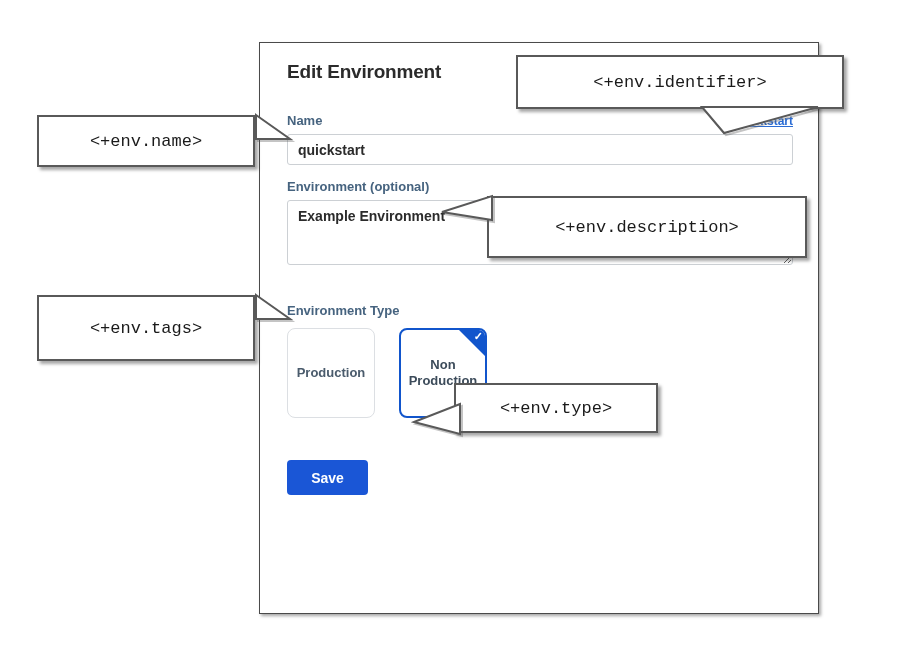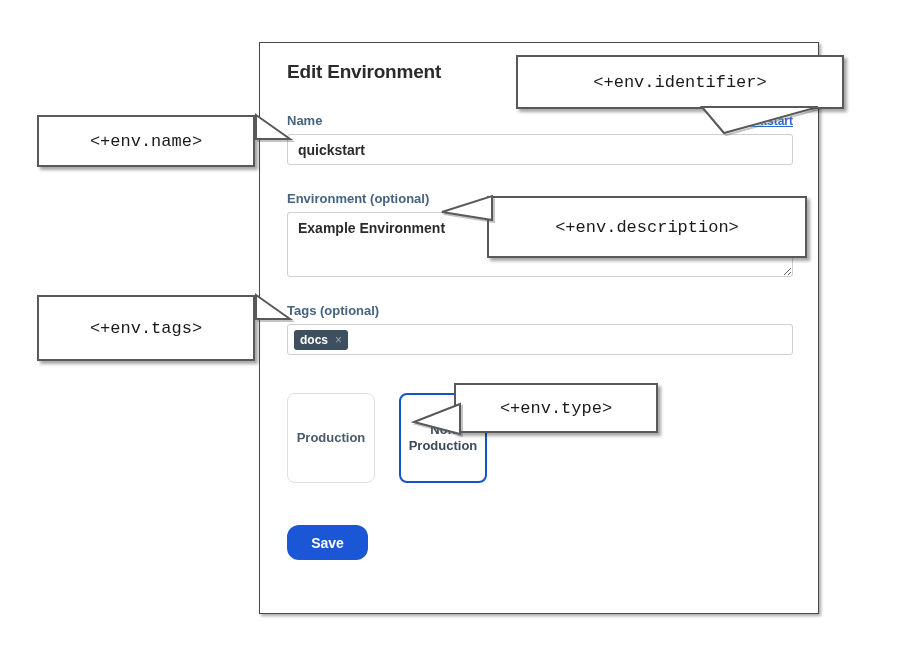--- a/index.html
+++ b/index.html
@@ -97,21 +97,21 @@
     font-weight: bold;
     color: #2b2b2b;
     background: #ffffff;
     border: 1px solid #ccd0d4;
     border-radius: 3px;
     outline: none;
     resize: vertical;
     line-height: 17px;
   }
 
-  .field-block { margin-bottom: 26px; }
+  .field-block { margin-bottom: 14px; }
 
   
   .tags-box {
     box-sizing: border-box;
     width: 506px;
     height: 31px;
     border: 1px solid #ccd0d4;
     border-radius: 3px;
     background: #ffffff;
     display: flex;
@@ -189,21 +189,21 @@
   #save-button {
     margin-top: 42px;
     width: 81px;
     height: 35px;
     background: #1a56d6;
     color: #ffffff;
     font-family: "Liberation Sans", sans-serif;
     font-size: 14px;
     font-weight: bold;
     border: none;
-    border-radius: 12px;
+    border-radius: 4px;
     cursor: pointer;
   }
 
   
   .callout {
     position: absolute;
     box-sizing: border-box;
     background: #ffffff;
     border: 2px solid #595959;
     display: flex;
@@ -250,34 +250,24 @@
 
     
     <div class="field-block">
       <div class="field-head">
         <span class="field-label">Environment (optional)</span>
       </div>
       <textarea class="textarea-input" style="">Example Environment</textarea>
     </div>
 
     
-    <div class="field-block">
-      <div class="field-head">
-        <span class="field-label">Tags (optional)</span>
-      </div>
-      <div class="tags-box">
-        <span class="tag-chip">
-          <span>docs</span>
-          <span class="tag-chip-x">×</span>
-        </span>
-      </div>
-    </div>
 
     
     <div id="env-type-block">
+      <div class="field-label">Environment Type</div>
       <div class="card-row">
         <div class="type-card">
           <span>Production</span>
         </div>
         <div class="type-card selected">
           <span>Non Production</span>
           <span class="corner-check"></span>
           <span class="corner-check-mark">✓</span>
         </div>
       </div>

